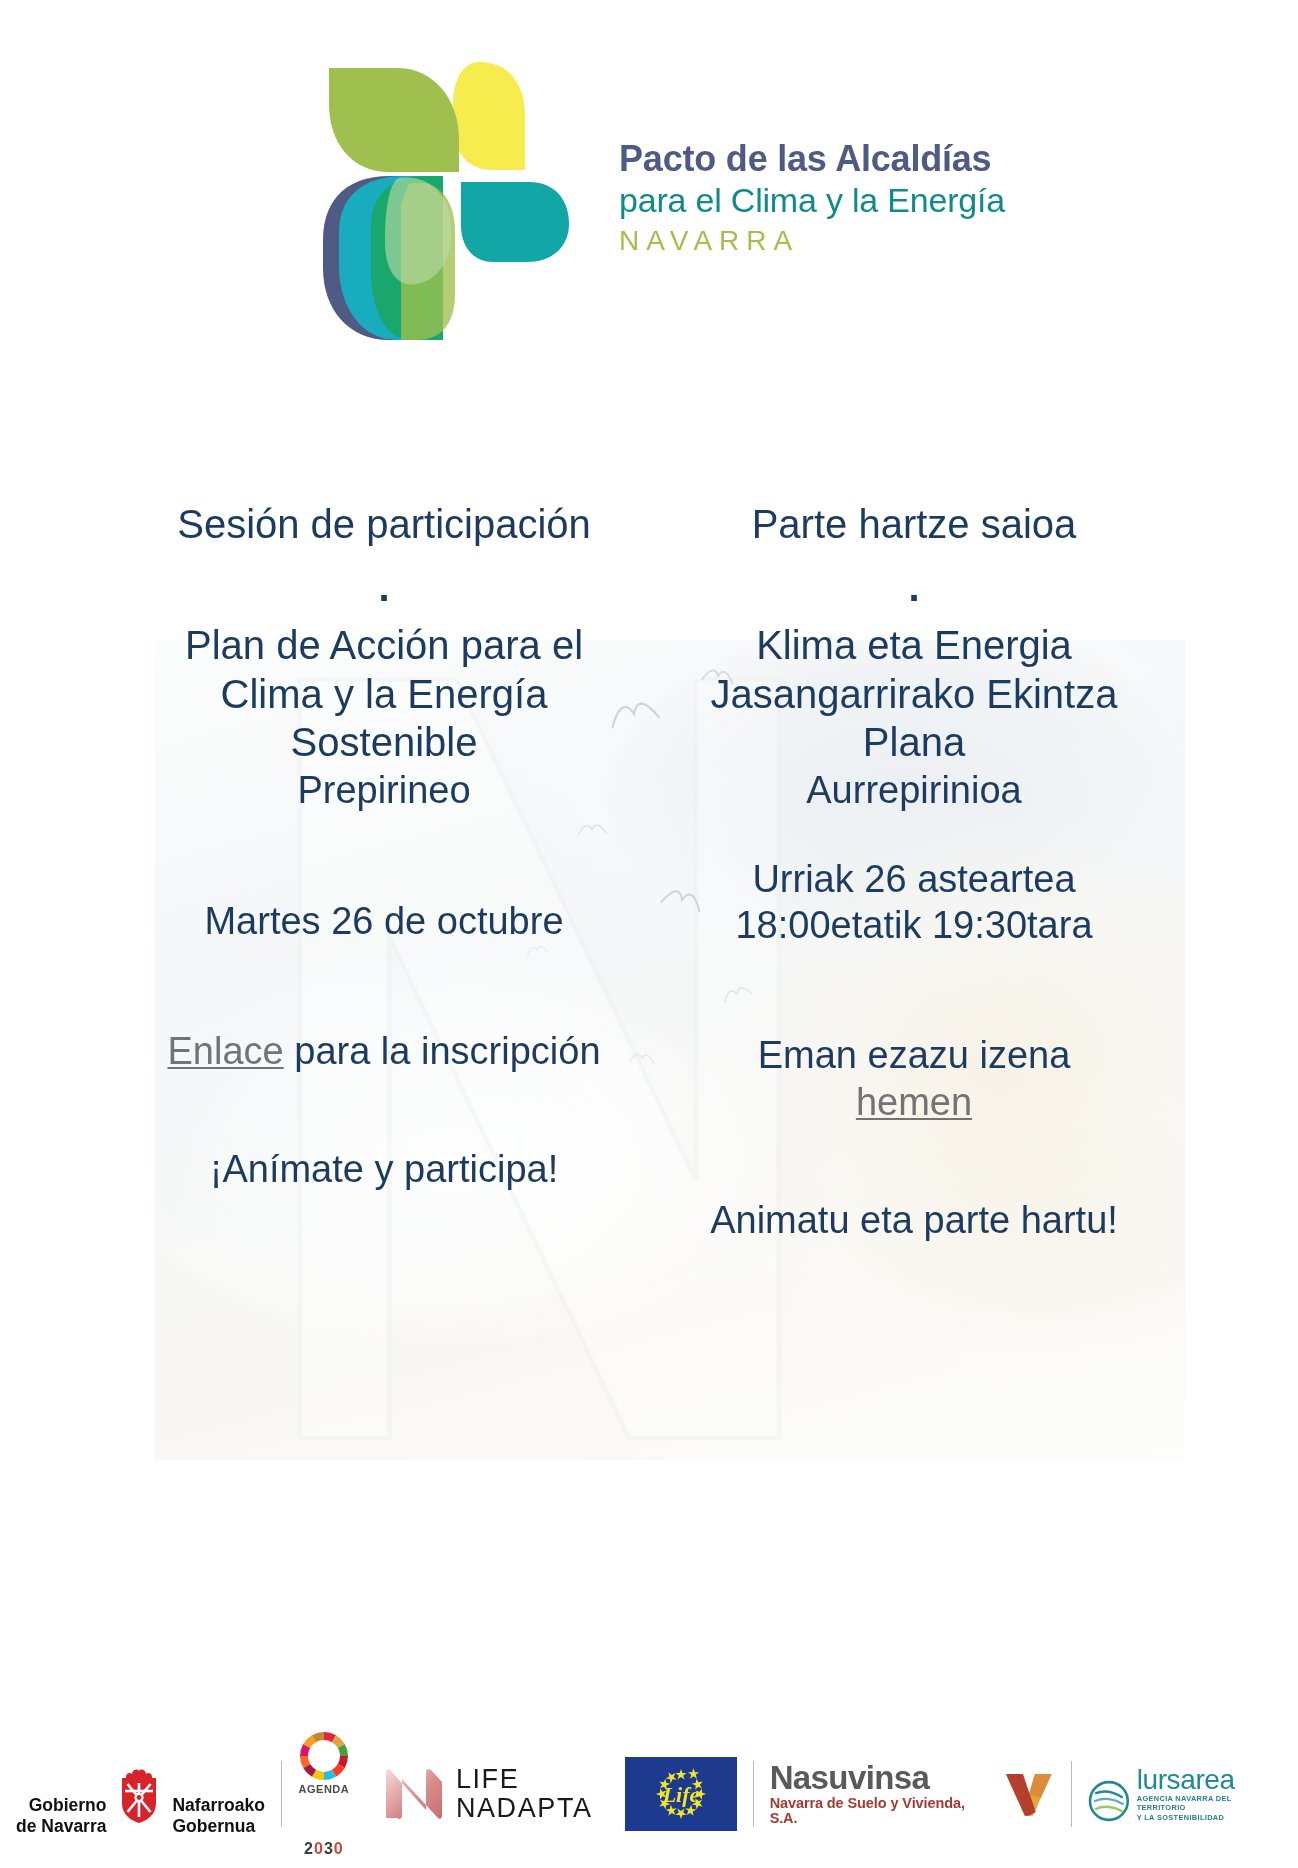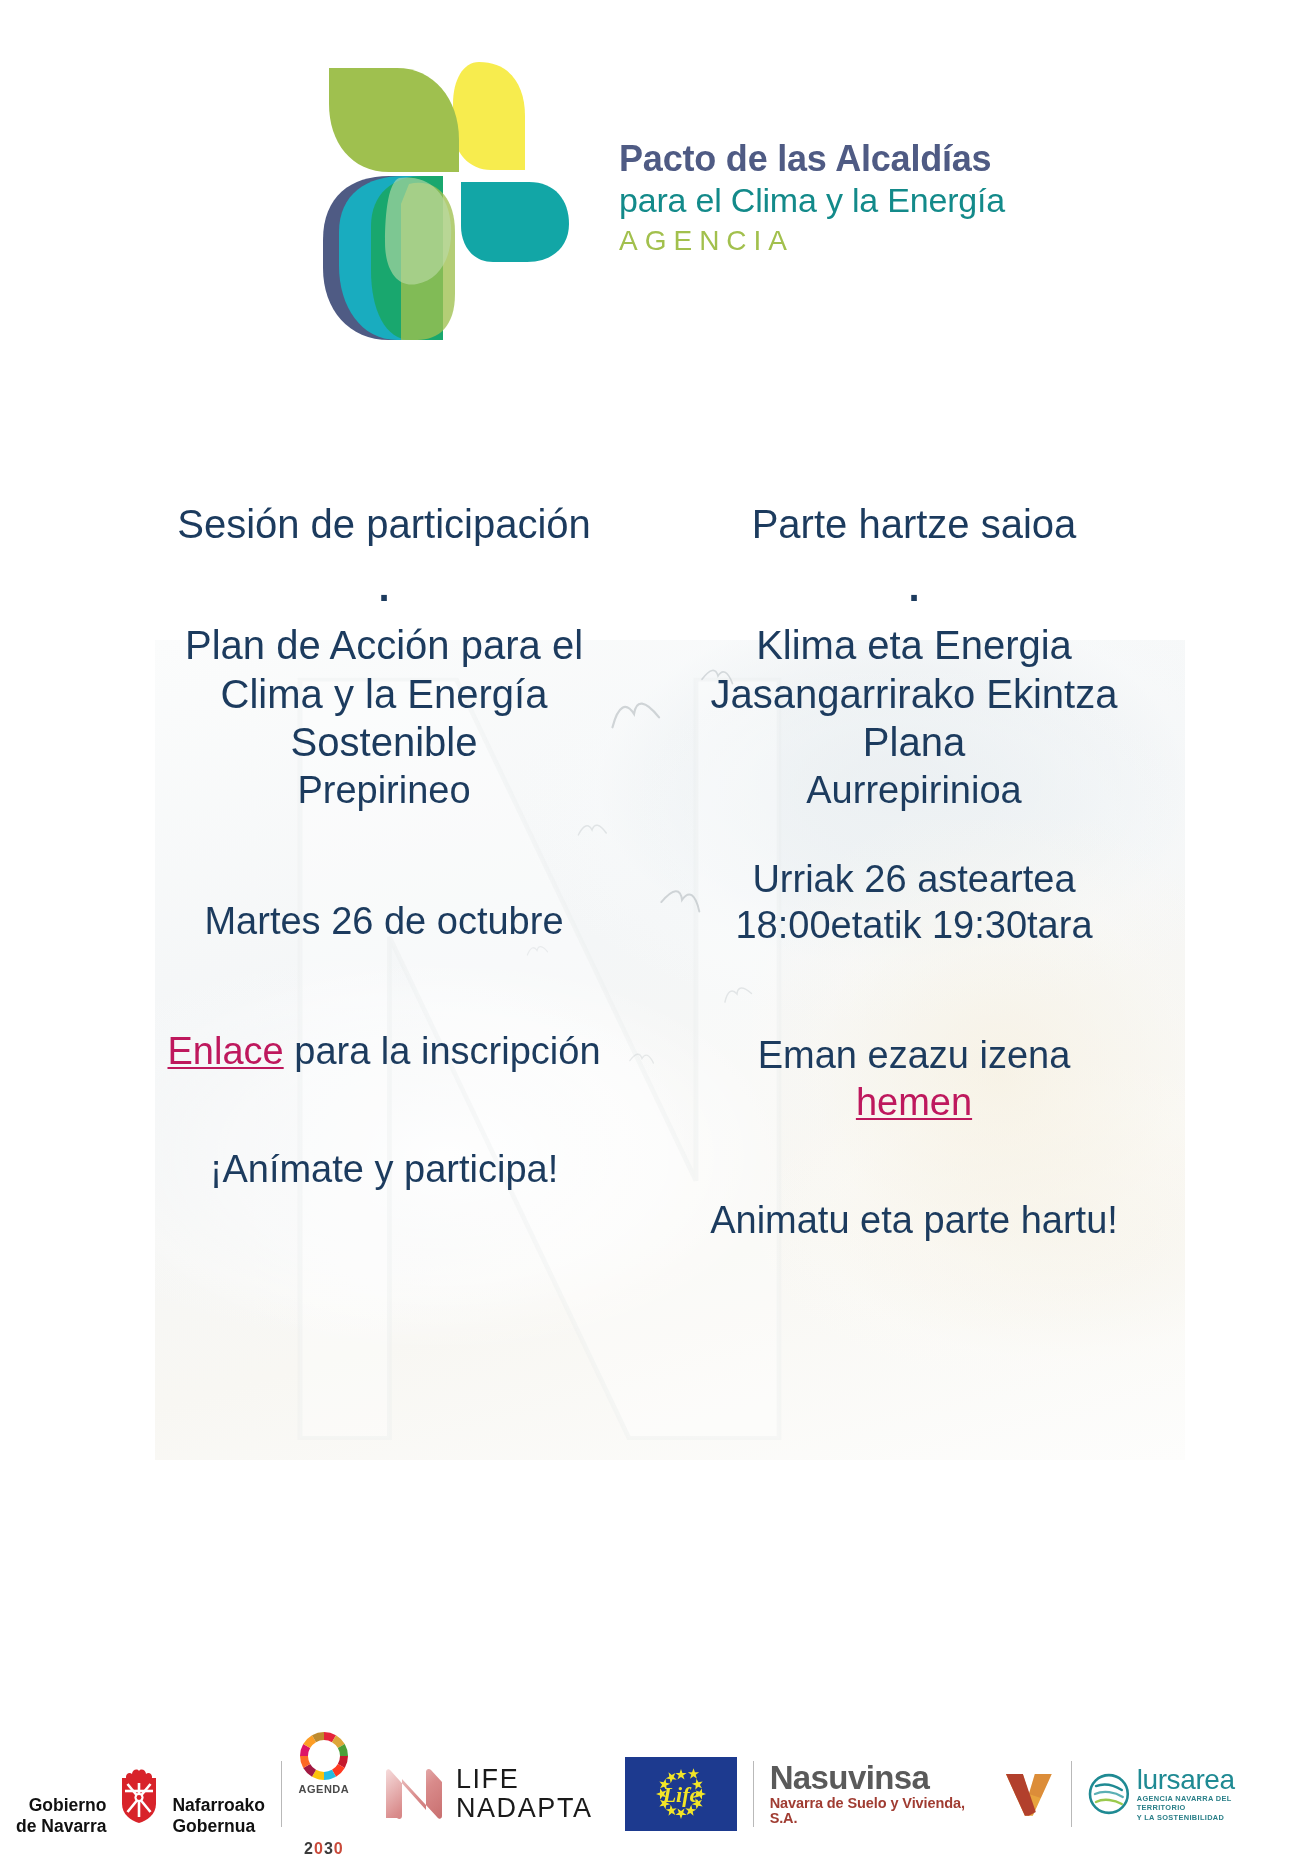--- a/index.html
+++ b/index.html
@@ -154,21 +154,21 @@
 
   .t-head   { font-size: 40px; font-weight: 400; }
   .t-dot    { font-size: 40px; font-weight: 700; line-height: 1; margin-top: 18px; }
   .t-title  { font-size: 40px; font-weight: 400; }
   .t-sub    { font-size: 38px; font-weight: 400; }
   .t-date   { font-size: 38px; font-weight: 400; }
   .t-link   { font-size: 38px; font-weight: 400; }
   .t-cta    { font-size: 38px; font-weight: 400; }
 
   .link {
-    color: #be185d;
+    color: #737373;
     text-decoration: underline;
     text-decoration-thickness: 2px;
     text-underline-offset: 3px;
     cursor: pointer;
   }
 
   
   .gap-s  { height: 14px; }
   .gap-m  { height: 42px; }
   .gap-l  { height: 72px; }
@@ -243,21 +243,21 @@
 
   
   .nv { display:flex; align-items:center; gap: 8px; }
   .nv-txt { line-height: 1.05; }
   .nv-l1 { font-size: 33px; font-weight: bold; color:#5a5a5a; letter-spacing:-0.6px; }
   .nv-l2 { font-size: 14.5px; font-weight: bold; color:#a03c32; letter-spacing:-0.1px; }
   .nv-mark { width: 52px; height: 52px; }
   .nv-mark svg { width:100%; height:100%; display:block; }
 
   
-  .ls { display:flex; align-items:center; gap: 7px; }
+  .ls { display:flex; align-items:flex-end; gap: 7px; }
   .ls-mark { width: 42px; height: 42px; }
   .ls-mark svg { width:100%; height:100%; display:block; }
   .ls-txt { line-height: 1.0; }
   .ls-l1 { font-size: 28px; color:#1f8a93; font-weight: 400; letter-spacing: -0.4px; }
   .ls-l2 { font-size: 7.4px; color:#2a7f88; font-weight: bold; letter-spacing: 0.35px; line-height:1.25; }
 </style>
 </head>
 <body>
 
 <div class="poster">
@@ -331,21 +331,21 @@
 
         <path d="M116 140 C140 134, 162 150, 162 188 L162 250 C162 282, 146 296, 124 296 L108 296 L108 160 Z" fill="#9fc04f" opacity="0.78"></path>
 
         <path d="M106 134 C132 130, 156 146, 158 182 C160 214, 146 236, 124 240 C104 244, 92 226, 92 198 C92 166, 96 138, 106 134 Z" fill="#bcdca8" opacity="0.62"></path>
       </svg>
     </div>
 
     <div class="logo-text">
       <div class="logo-l1">Pacto de las Alcaldías</div>
       <div class="logo-l2">para el Clima y la Energía</div>
-      <div class="logo-l3">AGENCIA</div>
+      <div class="logo-l3">NAVARRA</div>
     </div>
   </div>
 
   <div class="body-cols">
 
     <div class="col es">
       <div class="line t-head">Sesión de participación</div>
       <div class="line t-dot">.</div>
       <div class="gap-s"></div>
       <div class="line t-title">Plan de Acción para el Clima y la Energía Sostenible</div>

